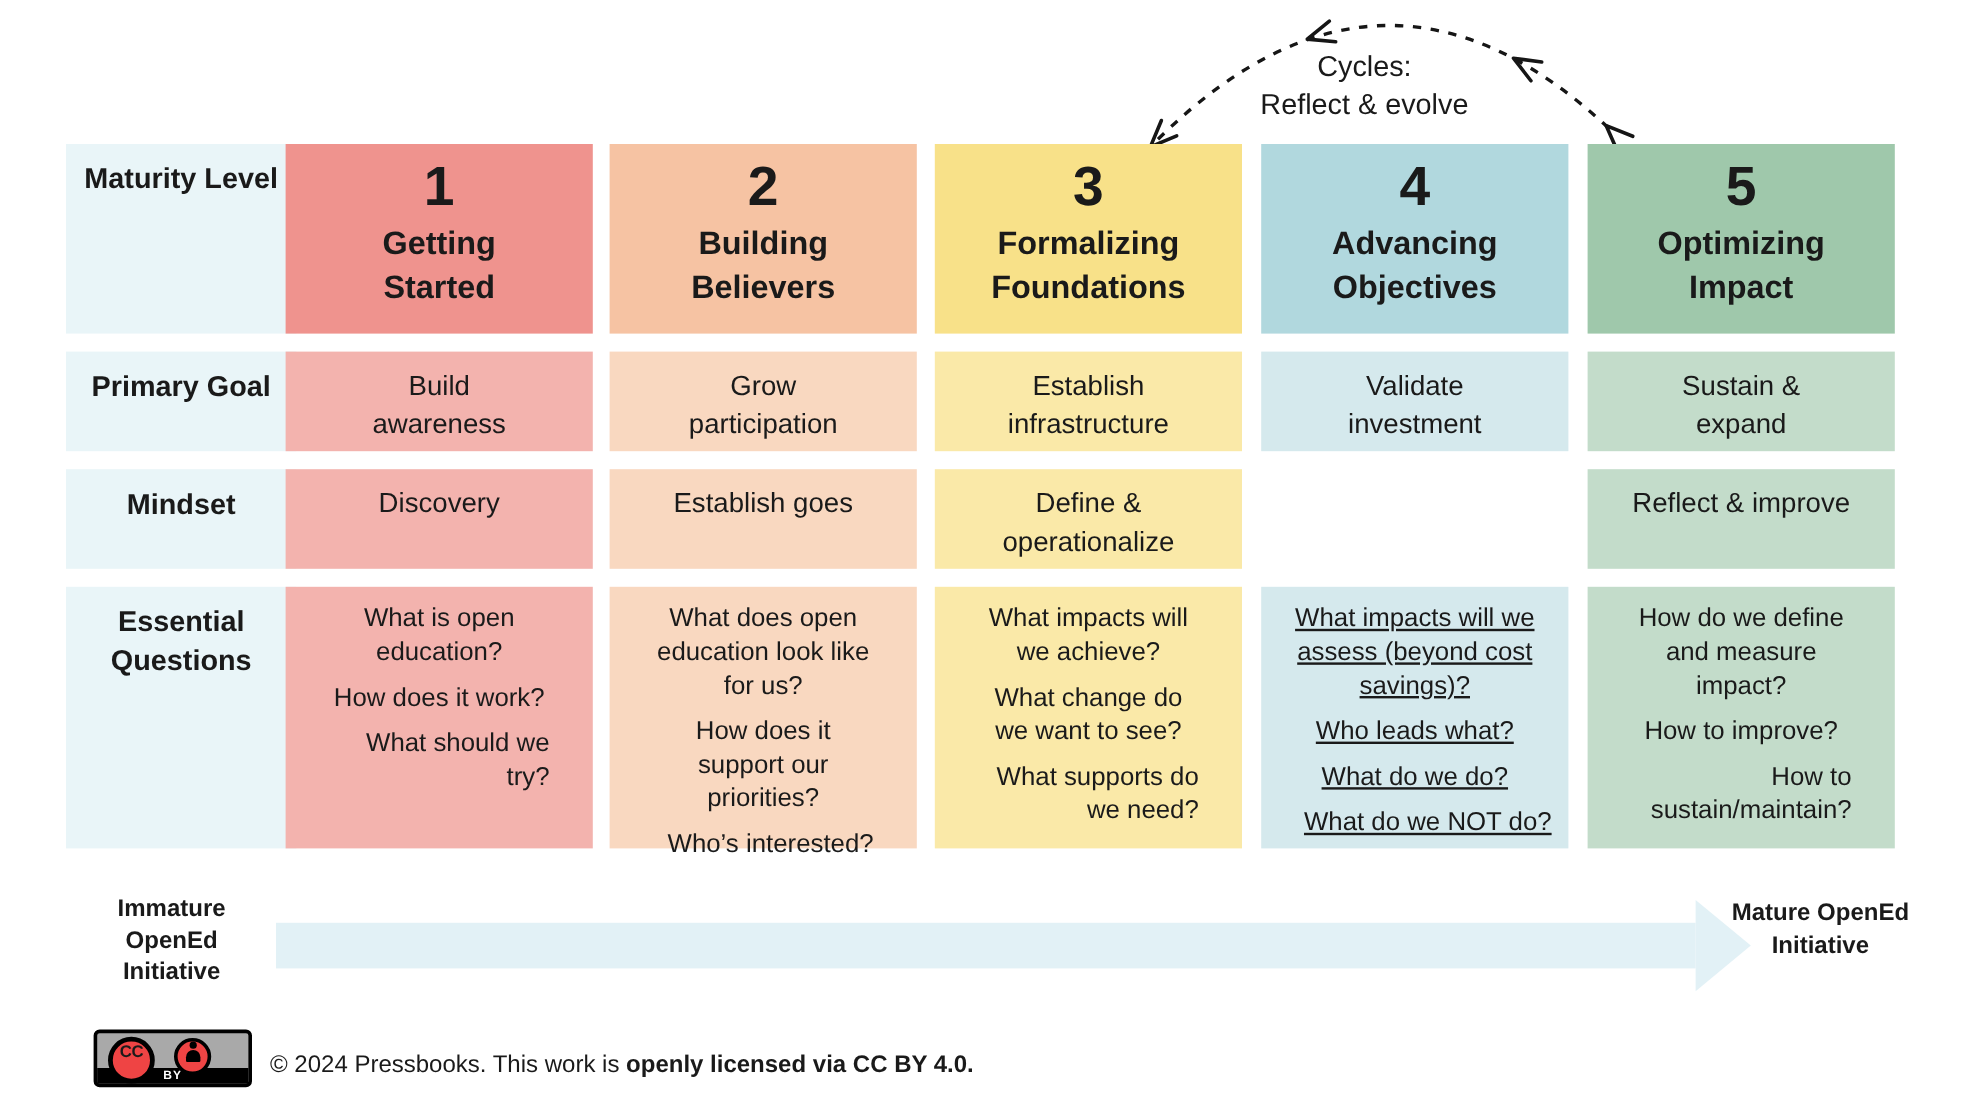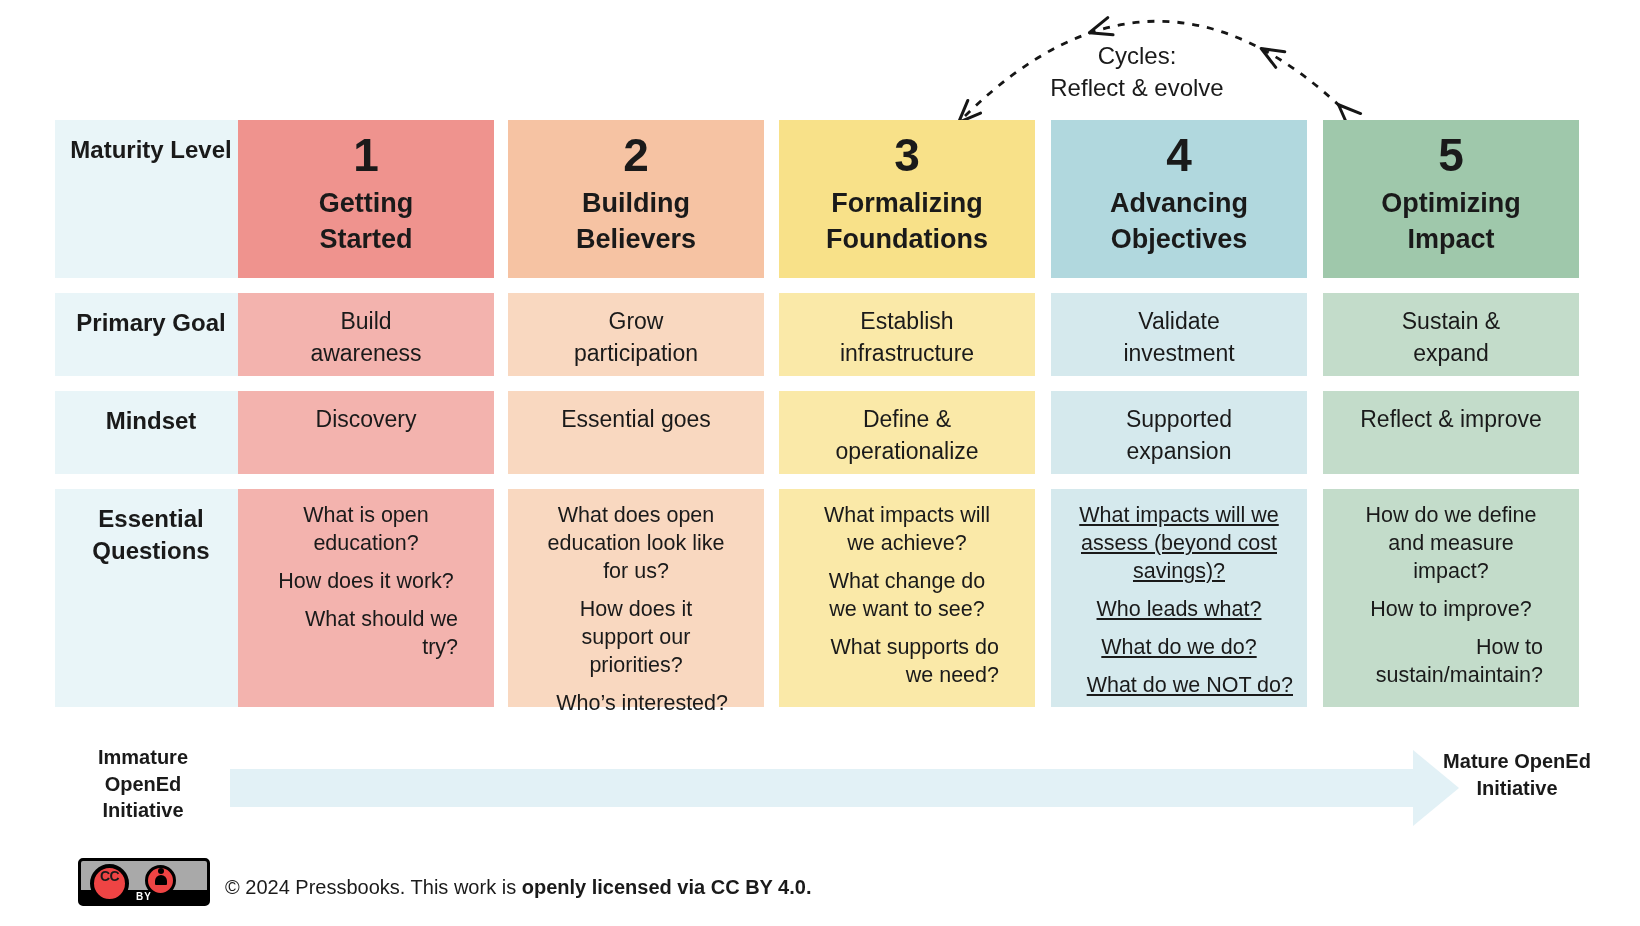--- a/index.html
+++ b/index.html
@@ -95,21 +95,21 @@
     <div class="question">What should we try?</div>
   </div>
 
   <div class="cell c1 col r-header header-cell" style="background-color: rgb(246, 195, 163);">
     <div class="num">2</div>
     <div class="title">Building
 Believers</div>
   </div>
   <div class="cell c1 col r-goal body-text" style="background-color: rgb(249, 216, 192);">Grow
 participation</div>
-  <div class="cell c1 col r-mind body-text" style="background-color: rgb(249, 216, 192);">Essential goes</div>
+  <div class="cell c1 col r-mind body-text" style="background-color: rgb(249, 216, 192);">Establish goes</div>
   <div class="cell c1 col r-eq eq-cell" style="background-color: rgb(249, 216, 192);">
     <div class="question">What does open education look like for us?</div>
     <div class="question">How does it support our priorities?</div>
     <div class="question">Who’s interested?</div>
   </div>
 
   <div class="cell c2 col r-header header-cell" style="background-color: rgb(248, 225, 137);">
     <div class="num">3</div>
     <div class="title">Formalizing
 Foundations</div>
@@ -124,22 +124,20 @@
     <div class="question">What supports do we need?</div>
   </div>
 
   <div class="cell c3 col r-header header-cell" style="background-color: rgb(177, 216, 222);">
     <div class="num">4</div>
     <div class="title">Advancing
 Objectives</div>
   </div>
   <div class="cell c3 col r-goal body-text" style="background-color: rgb(213, 233, 237);">Validate
 investment</div>
-  <div class="cell c3 col r-mind body-text" style="background-color: rgb(213, 233, 237);">Supported
-expansion</div>
   <div class="cell c3 col r-eq eq-cell" style="background-color: rgb(213, 233, 237);">
     <div class="question">What impacts will we assess (beyond cost savings)?</div>
     <div class="question">Who leads what?</div>
     <div class="question">What do we do?</div>
     <div class="question">What do we NOT do?</div>
   </div>
 
   <div class="cell c4 col r-header header-cell" style="background-color: rgb(159, 200, 171);">
     <div class="num">5</div>
     <div class="title">Optimizing

